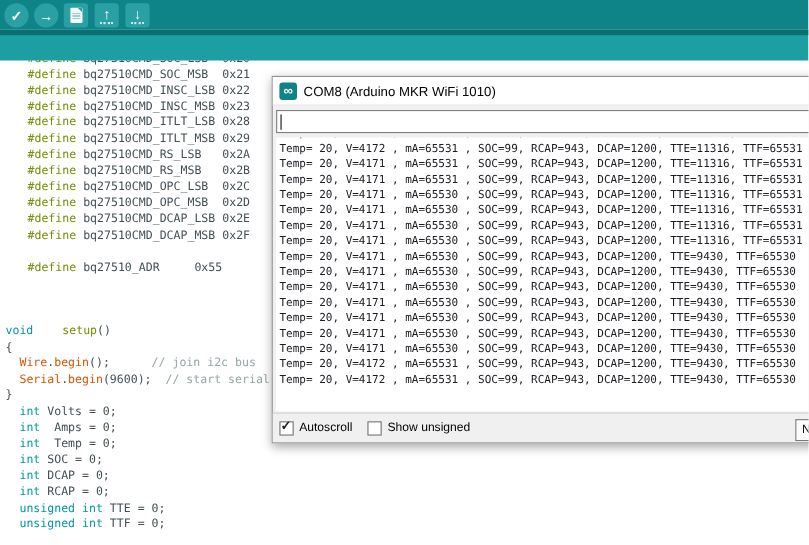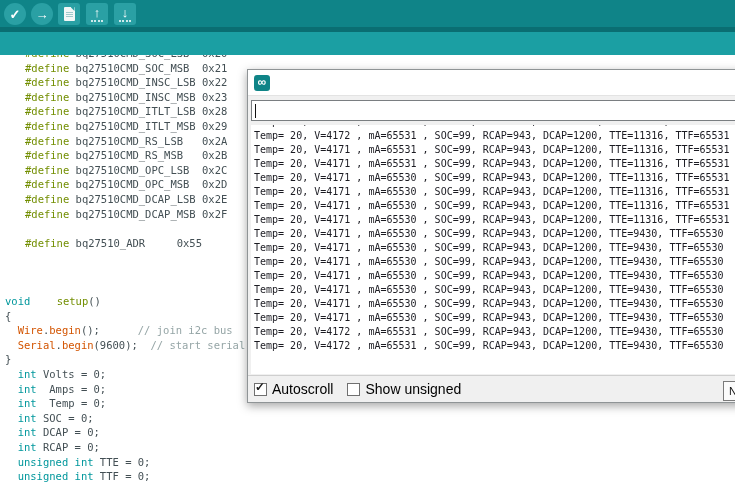--- a/index.html
+++ b/index.html
@@ -65,21 +65,21 @@
   .serial-row.clipped { margin-top:-10px; }
 
   .sm-bottombar { position:absolute; left:0; right:0; top:305px; bottom:0;
                   background:#f0f0f0; border-top:1px solid #cfcfcf;
                   display:flex; align-items:center; padding-left:6px; }
   .cb-group { display:flex; align-items:center; margin-right:14px; cursor:pointer; }
   .checkbox { width:13px; height:13px; background:#ffffff; border:1px solid #707070;
               position:relative; }
   .checkbox .check { position:absolute; left:0px; top:-3px; font-size:12px; font-weight:bold;
                      color:#1a1a1a; line-height:13px; }
-  .cb-label { margin-left:5px; font-size:14px; color:#000000; }
+  .cb-label { margin-left:5px; font-size:11px; color:#000000; }
   .sm-clipped-btn { position:absolute; left:475px; top:311px; width:40px; height:20px;
                     background:#fbfbfb; border:1px solid #7a7a7a; font-size:11px;
                     color:#111; display:flex; align-items:center; padding-left:5px;
                     cursor:pointer; }
 </style>
 </head>
 <body>
 
 <div class="code-area">
   <div id="code-block"><div class="code-line"><span class="tok-p">#define</span><span class="tok-t"> bq27510CMD_SOC_LSB  0x20</span></div><div class="code-line"><span class="tok-p">#define</span><span class="tok-t"> bq27510CMD_SOC_MSB  0x21</span></div><div class="code-line"><span class="tok-p">#define</span><span class="tok-t"> bq27510CMD_INSC_LSB 0x22</span></div><div class="code-line"><span class="tok-p">#define</span><span class="tok-t"> bq27510CMD_INSC_MSB 0x23</span></div><div class="code-line"><span class="tok-p">#define</span><span class="tok-t"> bq27510CMD_ITLT_LSB 0x28</span></div><div class="code-line"><span class="tok-p">#define</span><span class="tok-t"> bq27510CMD_ITLT_MSB 0x29</span></div><div class="code-line"><span class="tok-p">#define</span><span class="tok-t"> bq27510CMD_RS_LSB   0x2A</span></div><div class="code-line"><span class="tok-p">#define</span><span class="tok-t"> bq27510CMD_RS_MSB   0x2B</span></div><div class="code-line"><span class="tok-p">#define</span><span class="tok-t"> bq27510CMD_OPC_LSB  0x2C</span></div><div class="code-line"><span class="tok-p">#define</span><span class="tok-t"> bq27510CMD_OPC_MSB  0x2D</span></div><div class="code-line"><span class="tok-p">#define</span><span class="tok-t"> bq27510CMD_DCAP_LSB 0x2E</span></div><div class="code-line"><span class="tok-p">#define</span><span class="tok-t"> bq27510CMD_DCAP_MSB 0x2F</span></div><div class="code-line"></div><div class="code-line"><span class="tok-p">#define</span><span class="tok-t"> bq27510_ADR     0x55</span></div><div class="code-line"></div><div class="code-line"></div><div class="code-line"></div><div class="code-line"><span class="tok-k">void</span><span class="tok-t"> </span><span class="tok-p">setup</span><span class="tok-t">()</span></div><div class="code-line"><span class="tok-t">{</span></div><div class="code-line"><span class="tok-t">  </span><span class="tok-o">Wire</span><span class="tok-t">.</span><span class="tok-o">begin</span><span class="tok-t">();      </span><span class="tok-c">// join i2c bus</span></div><div class="code-line"><span class="tok-t">  </span><span class="tok-o">Serial</span><span class="tok-t">.</span><span class="tok-o">begin</span><span class="tok-t">(9600);  </span><span class="tok-c">// start serial</span></div><div class="code-line"><span class="tok-t">}</span></div><div class="code-line"><span class="tok-t">  </span><span class="tok-k">int</span><span class="tok-t"> Volts = 0;</span></div><div class="code-line"><span class="tok-t">  </span><span class="tok-k">int</span><span class="tok-t">  Amps = 0;</span></div><div class="code-line"><span class="tok-t">  </span><span class="tok-k">int</span><span class="tok-t">  Temp = 0;</span></div><div class="code-line"><span class="tok-t">  </span><span class="tok-k">int</span><span class="tok-t"> SOC = 0;</span></div><div class="code-line"><span class="tok-t">  </span><span class="tok-k">int</span><span class="tok-t"> DCAP = 0;</span></div><div class="code-line"><span class="tok-t">  </span><span class="tok-k">int</span><span class="tok-t"> RCAP = 0;</span></div><div class="code-line"><span class="tok-t">  </span><span class="tok-k">unsigned</span><span class="tok-t"> </span><span class="tok-k">int</span><span class="tok-t"> TTE = 0;</span></div><div class="code-line"><span class="tok-t">  </span><span class="tok-k">unsigned</span><span class="tok-t"> </span><span class="tok-k">int</span><span class="tok-t"> TTF = 0;</span></div></div>
@@ -109,20 +109,21 @@
   </div>
 </div>
 
 <div class="ide-tabbar">
   <div class="tab-strip"></div>
 </div>
 
 <div class="serial-window">
   <div class="sm-titlebar">
     <span class="sm-icon">∞</span>
+    <span class="sm-title">COM8 (Arduino MKR WiFi 1010)</span>
   </div>
 
   <div class="sm-input">
     <span class="sm-cursor"></span>
   </div>
 
   <div class="sm-output" id="serial-output">
       <div class="serial-row clipped">Temp= 20, V=4172 , mA=65531 , SOC=99, RCAP=943, DCAP=1200, TTE=11316, TTF=65531</div>
       <div class="serial-row">Temp= 20, V=4172 , mA=65531 , SOC=99, RCAP=943, DCAP=1200, TTE=11316, TTF=65531</div>
       <div class="serial-row">Temp= 20, V=4171 , mA=65531 , SOC=99, RCAP=943, DCAP=1200, TTE=11316, TTF=65531</div>

